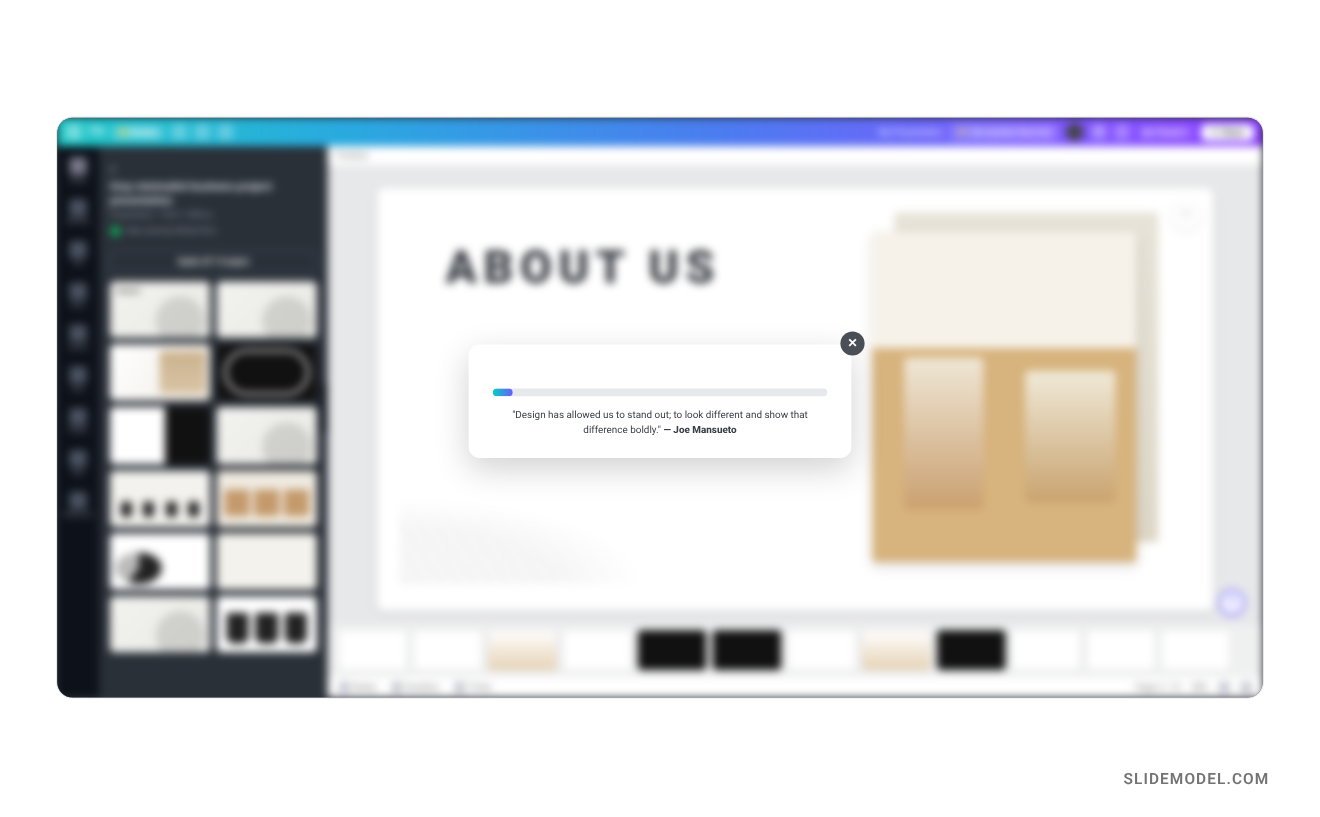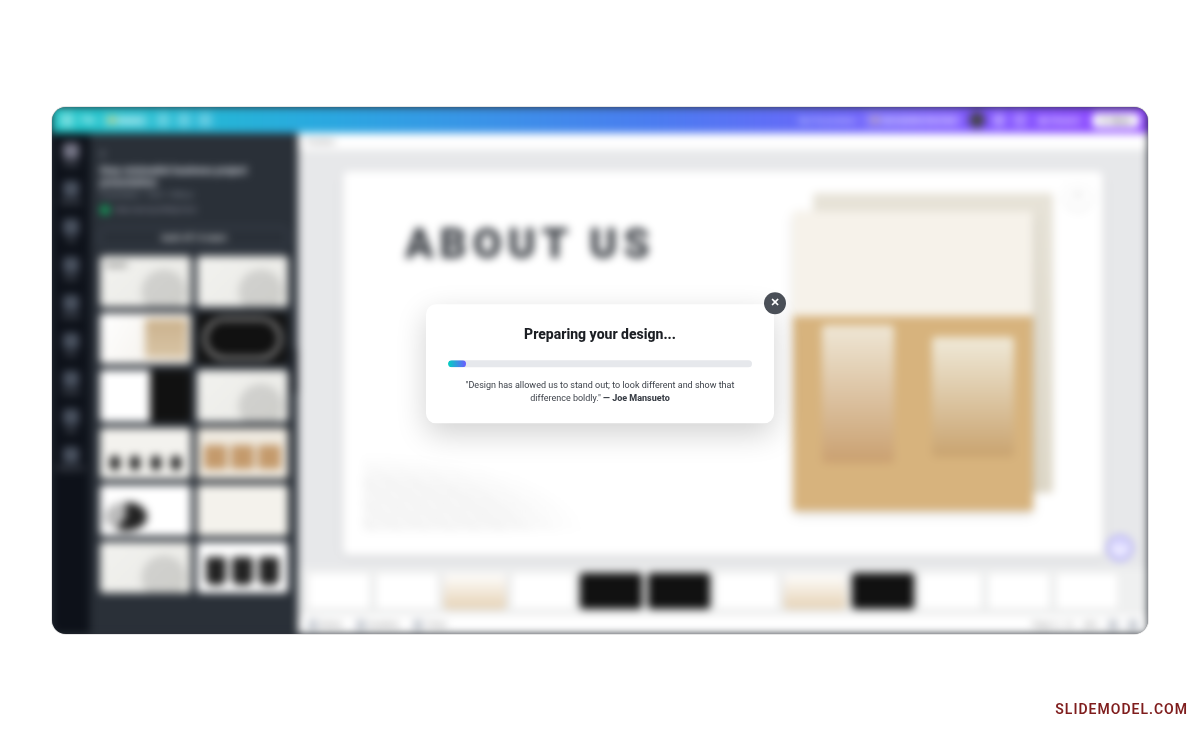--- a/index.html
+++ b/index.html
@@ -133,22 +133,22 @@
   }
   .modal h3{ font-size:14px; font-weight:800; color:#1c1f24; }
   .progress{ margin:18px 0 12px; height:7px; width:100%; background:#e6e8ec; border-radius:6px; position:relative; overflow:hidden;}
   .progress .fill{position:absolute;left:0;top:0;bottom:0;width:6%;
     background:linear-gradient(90deg,#00d1c1,#6b5bff);border-radius:6px;}
   .quote{font-size:9px;color:#3a3f47;line-height:1.45;}
   .quote .attr{font-weight:800;}
   .modal-close{position:absolute; right:-12px; top:-12px; width:22px;height:22px;border-radius:50%;
     background:#4a4f57;color:#fff;display:flex;align-items:center;justify-content:center;font-size:11px;font-weight:700;}
   
-  .watermark{position:absolute; right:12px; bottom:26px;
-    font-size:14px; letter-spacing:1px; color:#7f1d1d; font-weight:600;}
+  .watermark{position:absolute; right:46px; bottom:26px;
+    font-size:14px; letter-spacing:1px; color:#737373; font-weight:600;}
 </style>
 </head>
 <body>
 
 <div class="frame">
   <div class="blur-layer">
 
     <div class="topbar">
       <div class="tb-left">
         <div class="tb-logo"></div>
@@ -326,21 +326,20 @@
           <span class="bb-ic"></span>
         </div>
       </div>
     </div>
   </div>
 
   <div class="modal">
     <div class="modal-close">
       <span>✕</span>
     </div>
-    <h3>Preparing your design...</h3>
     <div class="progress">
       <div class="fill" style="width:6%"></div>
     </div>
     <div class="quote">
       <span>"Design has allowed us to stand out; to look different and show that difference boldly."</span>
       <span class="attr"> — Joe Mansueto</span>
     </div>
   </div>
 </div>
 

